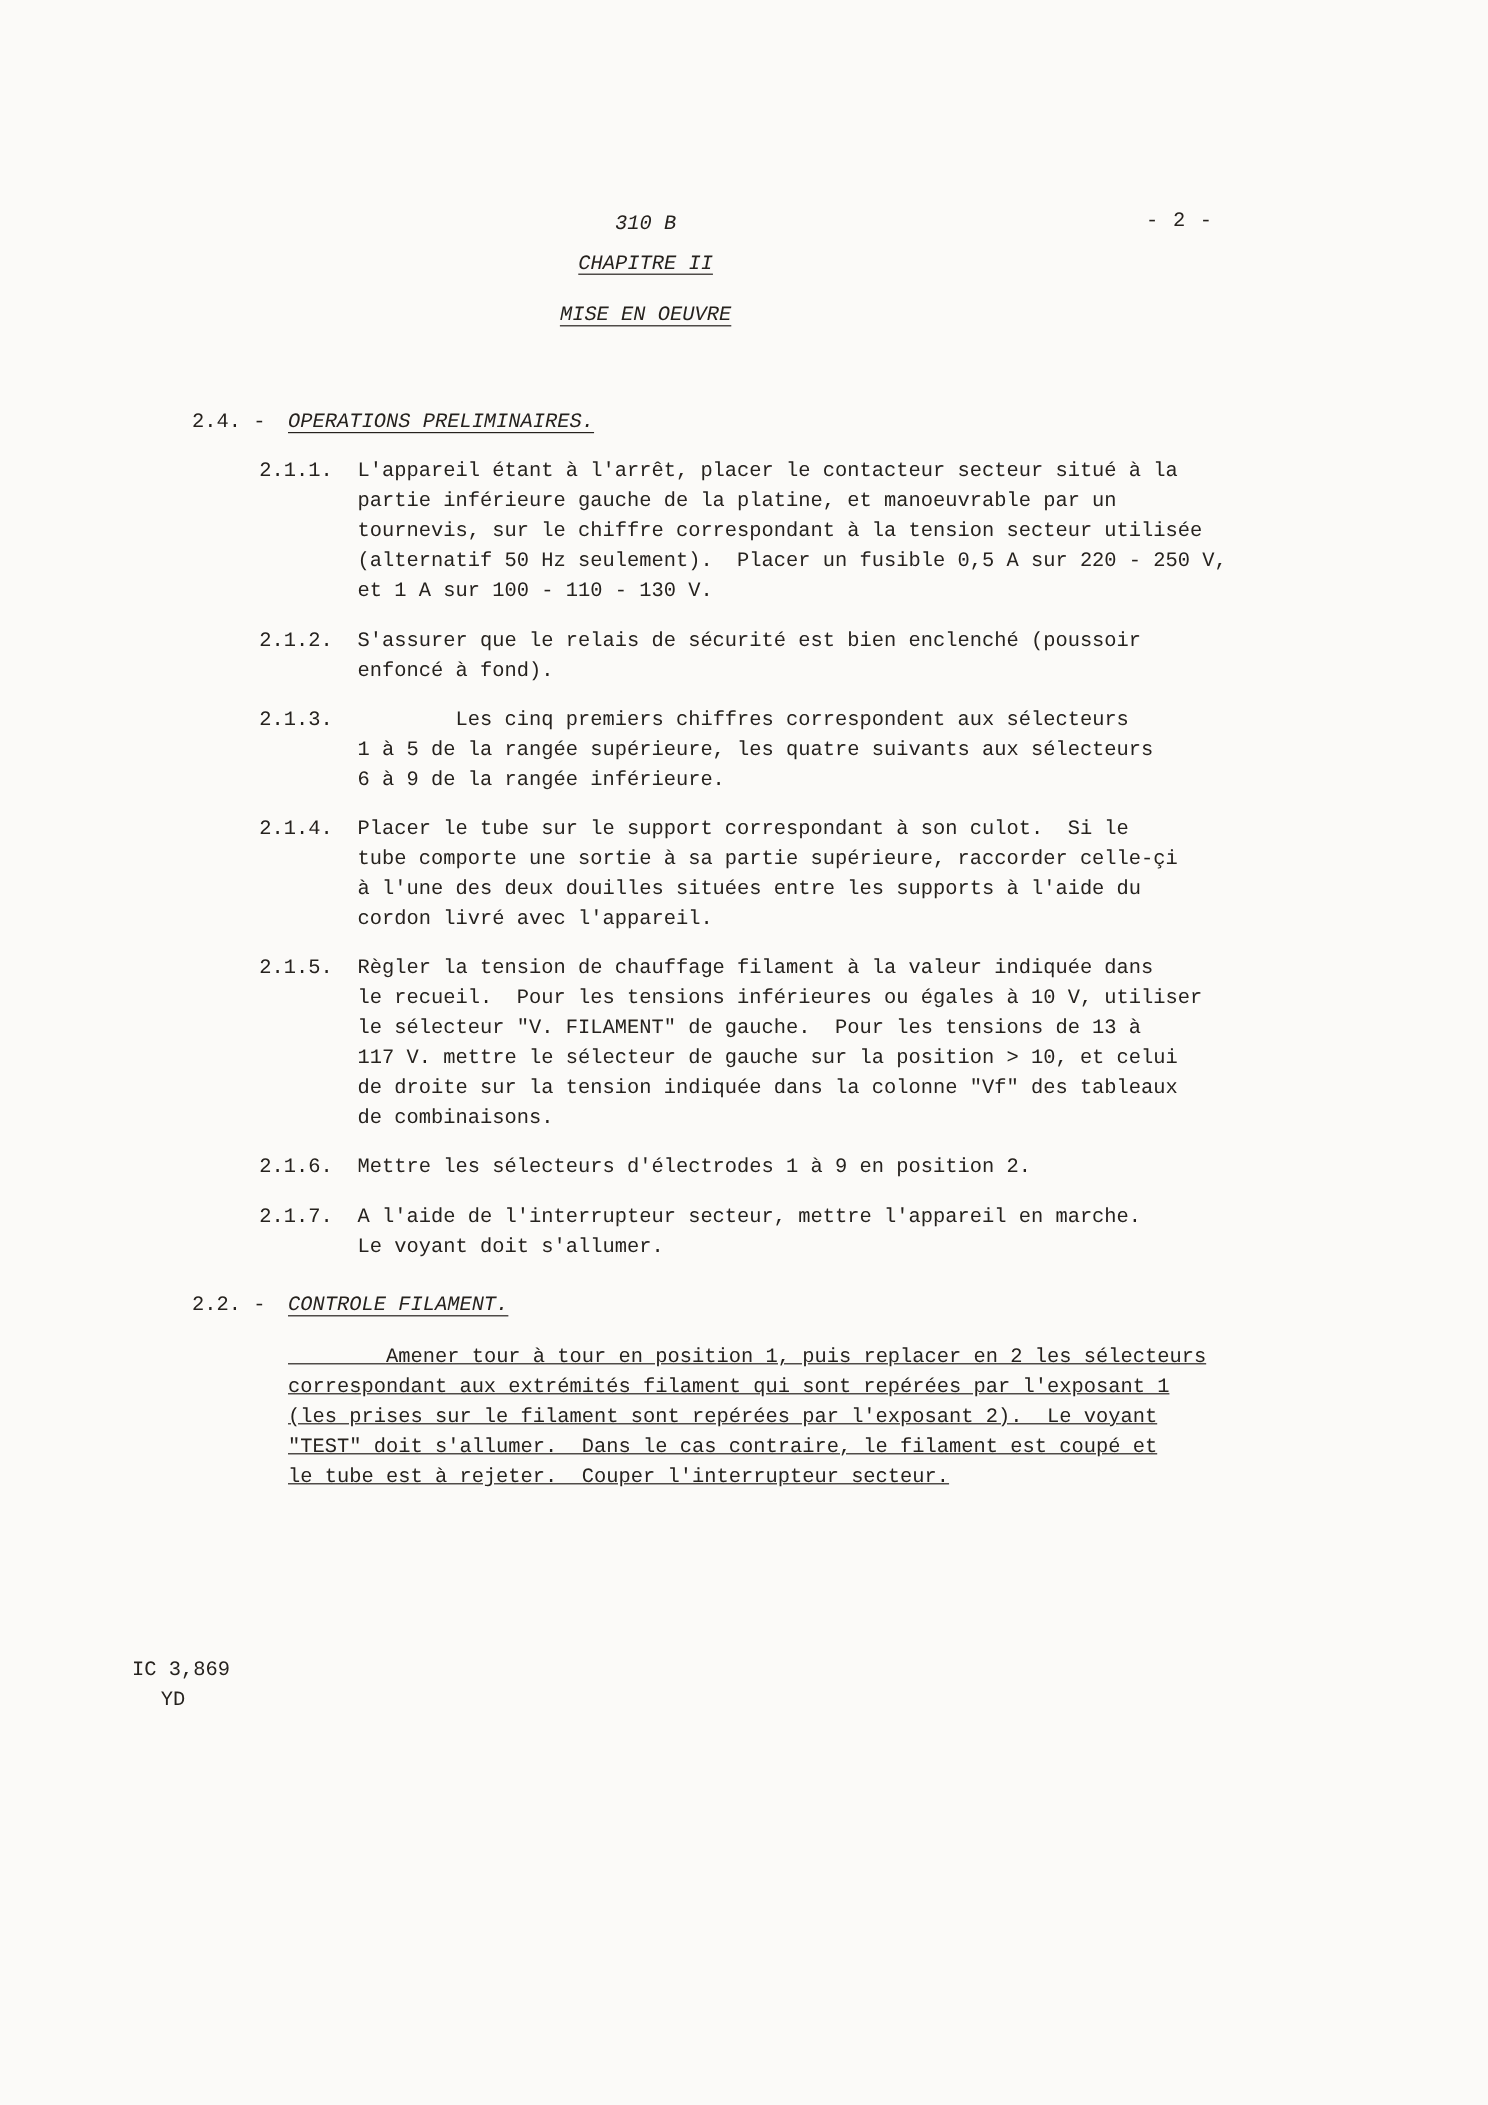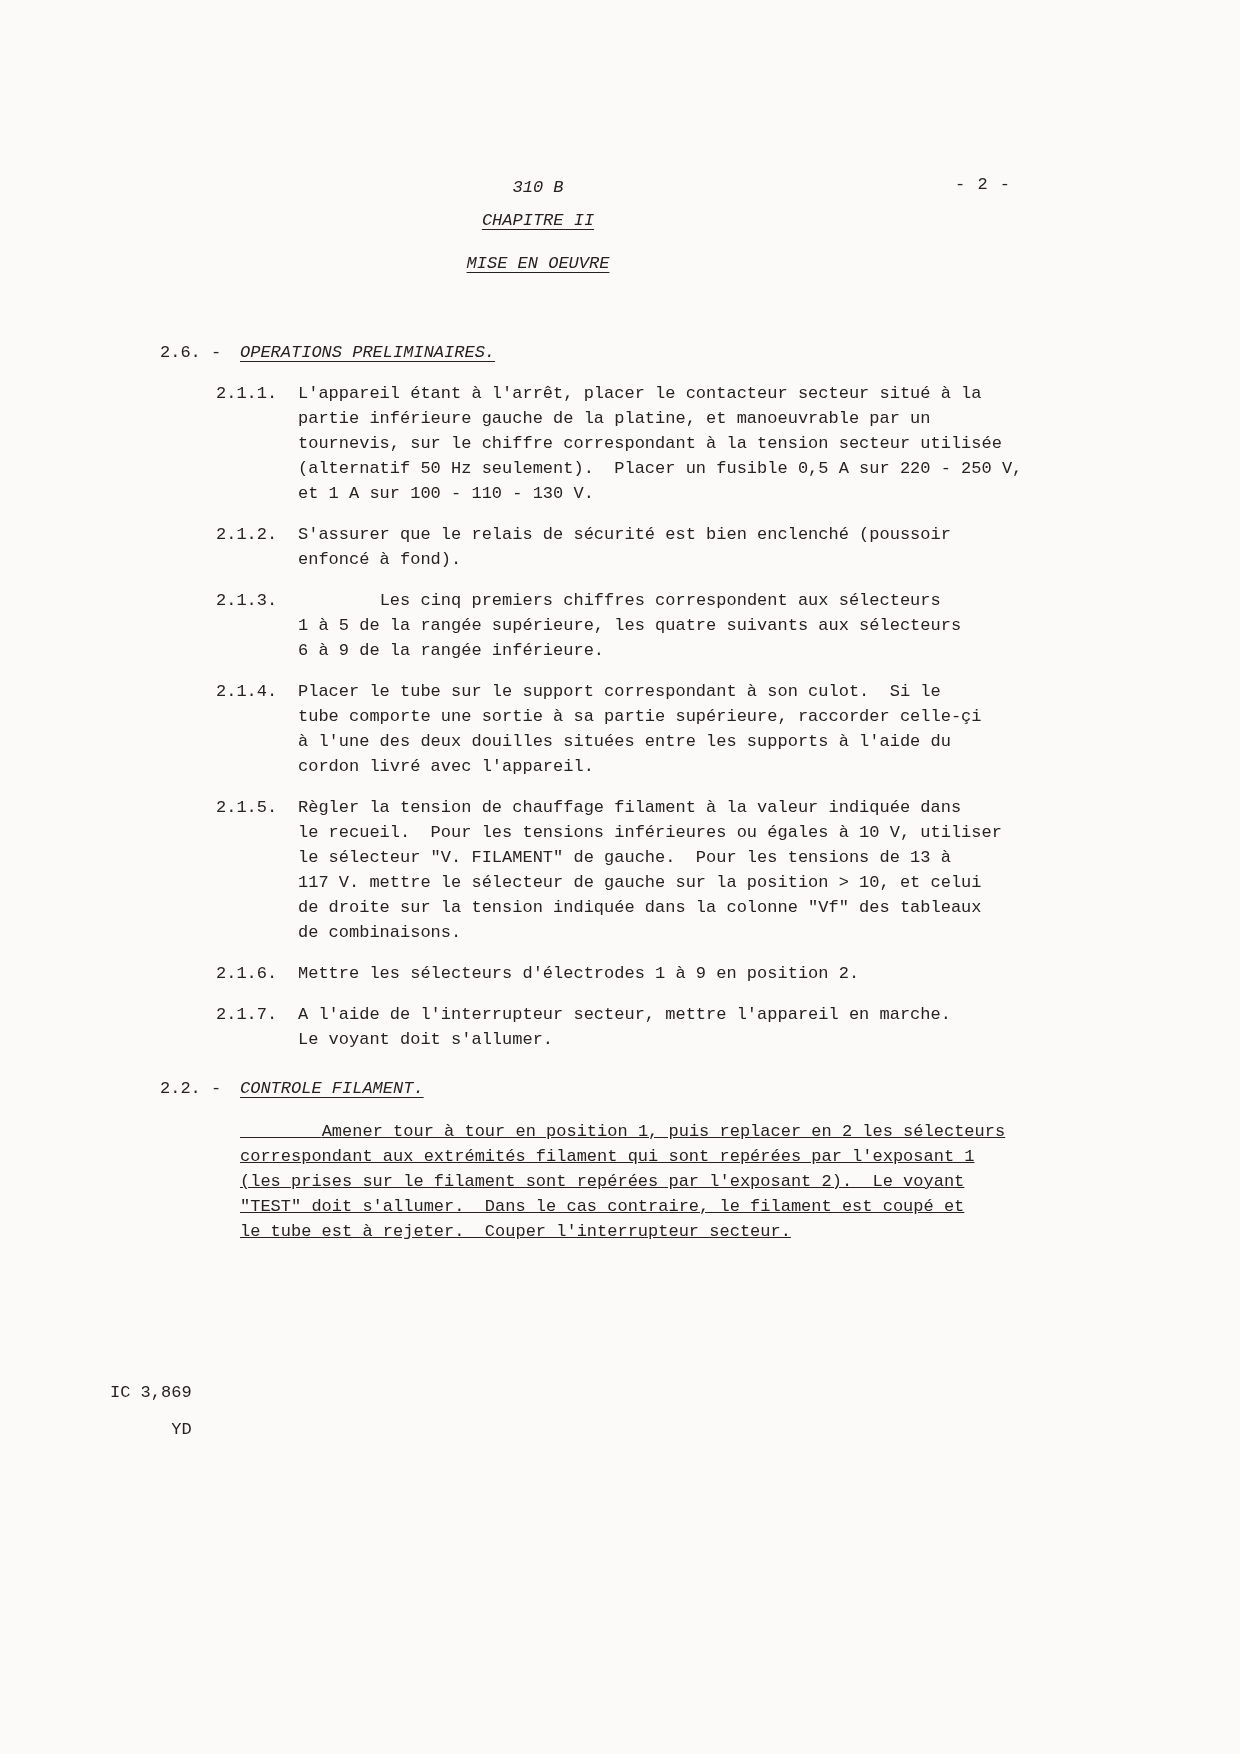--- a/index.html
+++ b/index.html
@@ -77,25 +77,23 @@
     margin-left: 80px;
     margin-top: 18px;
     width: 830px;
     white-space: pre-wrap;
     text-decoration: underline;
   }
   .footer {
     position: absolute;
     top: 1380px;
     left: 110px;
-    text-align: right;
   }
   .footer-initials {
     padding-left: 24px;
-    margin-top: 12px;
   }
 </style>
 </head>
 <body>
 
 <div class="page">
 
   <div class="page-number">- 2 -</div>
 
   <div class="header">
@@ -104,21 +102,21 @@
       <span class="underline">CHAPITRE II</span>
     </div>
     <div style="height:18px"></div>
     <div>
       <span class="underline">MISE EN OEUVRE</span>
     </div>
   </div>
 
   <div class="section section-2-1">
     <div class="section-head">
-      <span class="section-number">2.6. -</span>
+      <span class="section-number">2.4. -</span>
       <span class="underline">OPERATIONS PRELIMINAIRES.</span>
     </div>
 
     <div class="item">
       <span class="item-number">2.1.1.</span>
       <div class="item-body">
         <div class="para">L'appareil étant à l'arrêt, placer le contacteur secteur situé à la
 partie inférieure gauche de la platine, et manoeuvrable par un
 tournevis, sur le chiffre correspondant à la tension secteur utilisée
 (alternatif 50 Hz seulement).  Placer un fusible 0,5 A sur 220 - 250 V,

